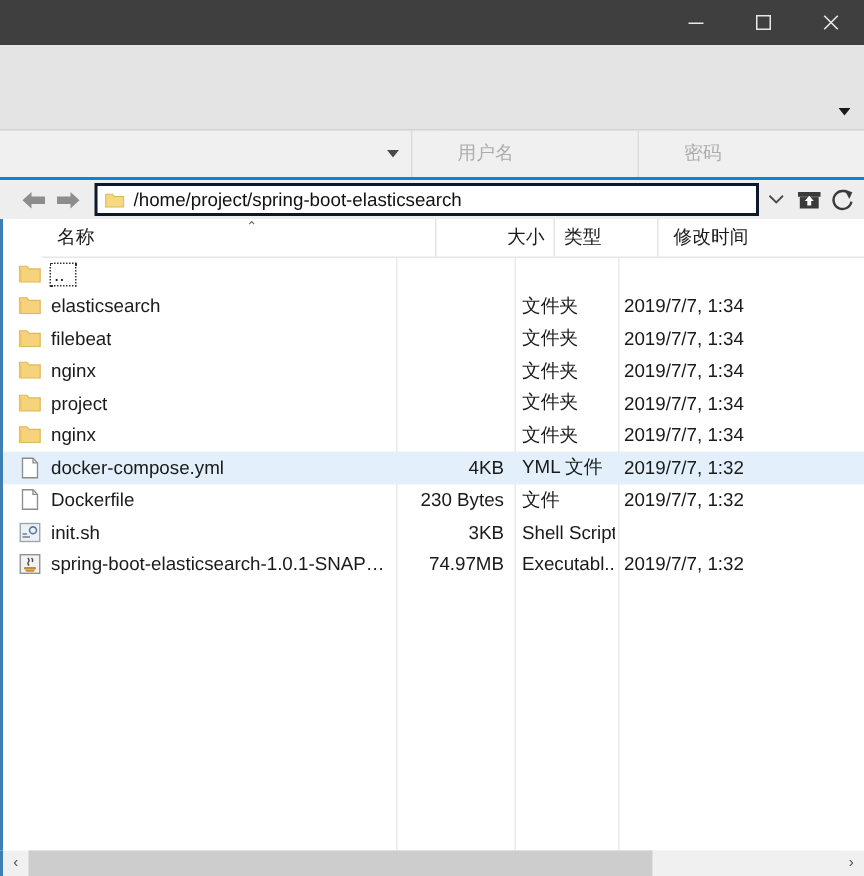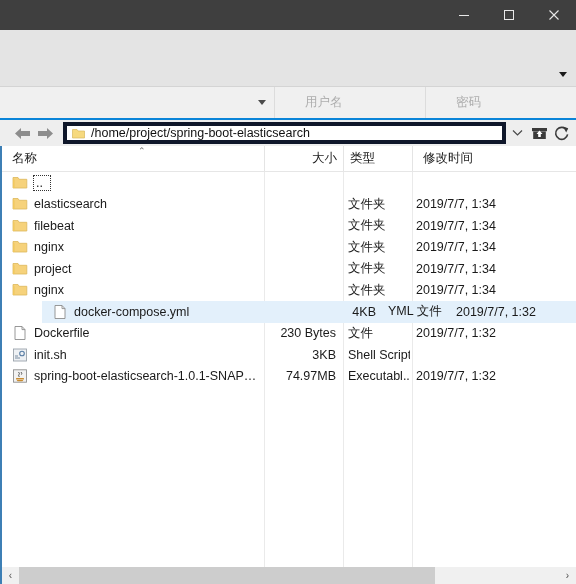--- a/index.html
+++ b/index.html
@@ -157,21 +157,21 @@
   .nav-arrows {
     display: flex;
     align-items: center;
     gap: 6px;
     padding: 0 9px 0 14px;
   }
   .path-box {
     flex: 1 1 auto;
     height: 22px;
     background: #ffffff;
-    border: 4px solid #0f172a;
+    border: 2px solid #0f172a;
     display: flex;
     align-items: center;
     padding: 0 4px 0 5px;
     box-sizing: border-box;
     min-width: 0;
   }
   .folder-mini {
     width: 13px;
     height: 11px;
     flex: 0 0 auto;
@@ -209,20 +209,21 @@
     min-width: 0;
     background: #ffffff;
   }
   .hdr {
     height: 25px;
     display: flex;
     align-items: center;
     flex: 0 0 auto;
     border-bottom: 1px solid #e6e6e6;
     position: relative;
+    margin-left: 26px;
   }
   .hdr-cell {
     font-size: 12.5px;
     color: #1a1a1a;
     padding: 0 6px;
     box-sizing: border-box;
     display: flex;
     align-items: center;
     height: 25px;
   }
@@ -261,21 +262,21 @@
     width: 1px;
     background: #eaeaea;
   }
   .row {
     height: 21.5px;
     display: flex;
     align-items: center;
     position: relative;
     z-index: 1;
   }
-  .row.selected { background: #e3f0fb; margin-left: 40px; }
+  .row.selected { background: #e3f0fb; }
   .cell {
     font-size: 12.5px;
     color: #1a1a1a;
     padding: 0 6px;
     box-sizing: border-box;
     display: flex;
     align-items: center;
     height: 21.5px;
     white-space: nowrap;
     overflow: hidden;

